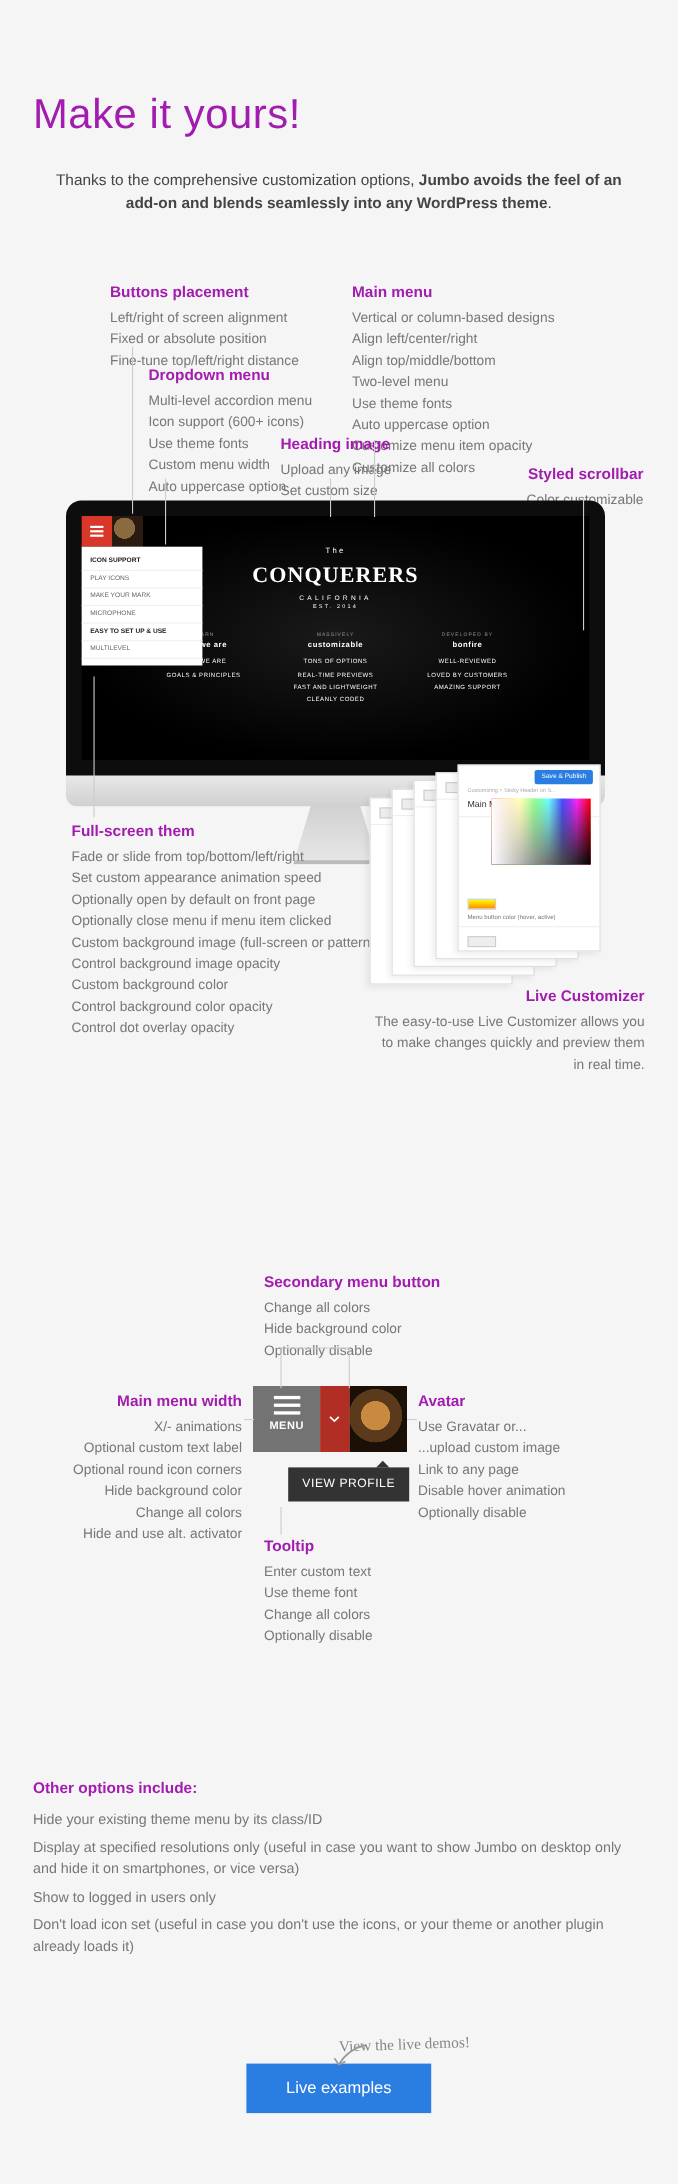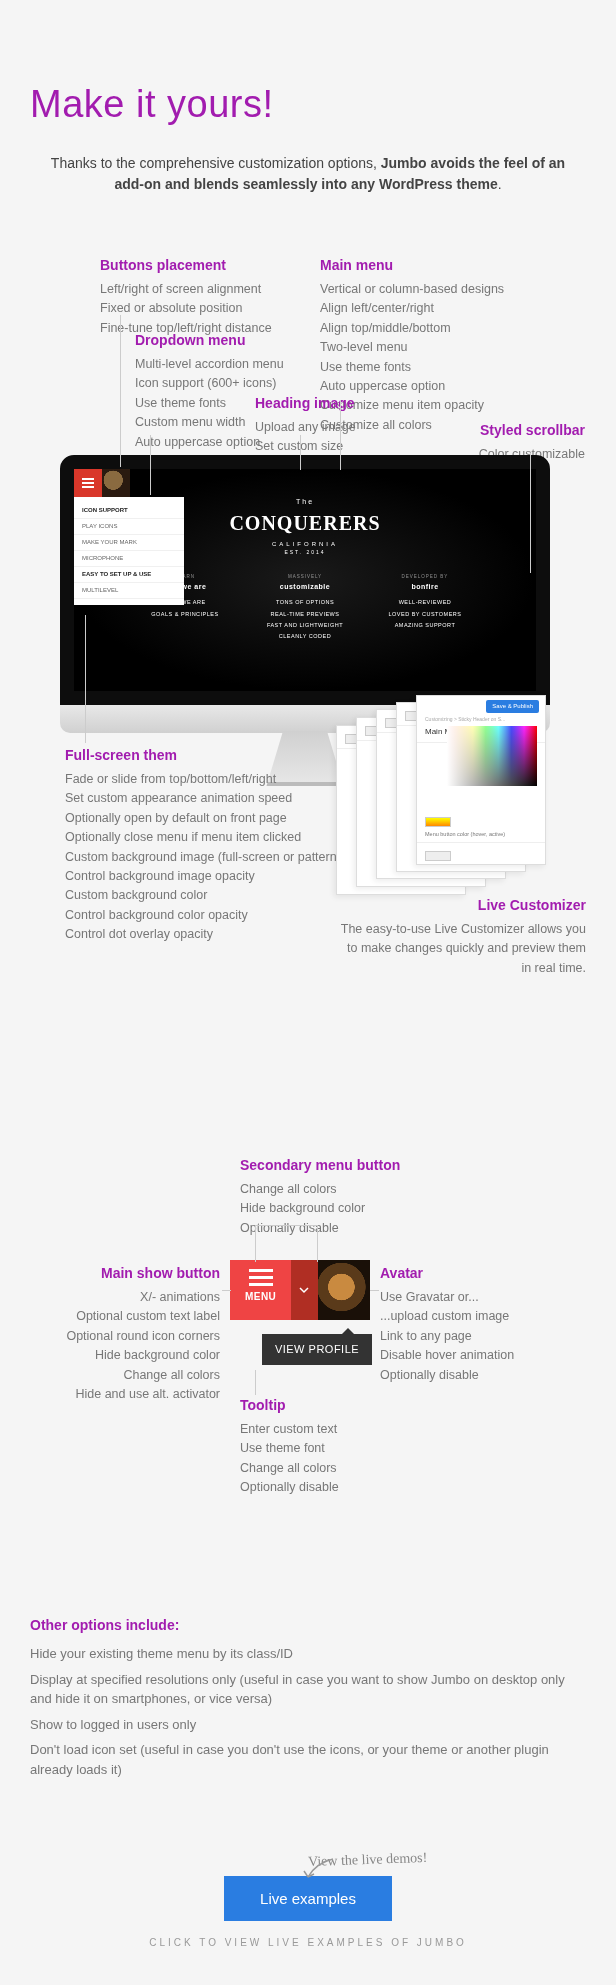--- a/index.html
+++ b/index.html
@@ -121,21 +121,21 @@
   
   .detail-area { position: relative; height: 380px; margin-top: 180px; }
   .detail-ft { position:absolute; }
   .detail-ft.secondary-btn { left: 210px; top: 0; width: 220px; }
   .detail-ft.main-btn { left: 10px; top: 108px; width: 180px; text-align: right; }
   .detail-ft.avatar-ft { left: 350px; top: 108px; width: 200px; }
   .detail-ft.tooltip-ft { left: 210px; top: 240px; width: 200px; }
 
   .menu-demo { position:absolute; left: 200px; top: 105px; width: 140px; }
   .mbtn-row { display:flex; }
-  .red-main { width: 70px; height: 60px; background:#ef4444; color:#fff; display:flex; flex-direction:column; align-items:center; justify-content:center; gap:2px; }
+  .red-main { width: 70px; height: 60px; background:#737373; color:#fff; display:flex; flex-direction:column; align-items:center; justify-content:center; gap:2px; }
   .red-main .bars { width:24px; height:3px; background:#fff; box-shadow: 0 -7px 0 #fff, 0 7px 0 #fff; margin-bottom:8px; }
   .red-main .txt { font-size:10px; font-weight:700; letter-spacing:.5px; }
   .red-second { width: 30px; height: 60px; background:#b02e23; display:flex; align-items:center; justify-content:center; color:#fff; }
   .red-second svg { width:10px; height:10px; }
   .avatar-sq { width:60px; height:60px; background:#2a1a10; background-image: radial-gradient(circle at 45% 45%, #c98a40 0 30%, #5a3a1a 31% 55%, #1a1008 56% 100%); }
   .tooltip-demo { width: 110px; margin: 14px 0 0 32px; background:#333; color:#fff; text-align:center; font-size:11px; padding:7px 0; position:relative; letter-spacing:.5px; }
   .tooltip-demo::before { content:""; position:absolute; top:-6px; right:18px; border:6px solid transparent; border-bottom-color:#333; border-top:none; }
 
   
   .other { margin-top: 80px; }
@@ -326,21 +326,21 @@
   <div class="detail-ft secondary-btn">
     <div class="section-label">Secondary menu button</div>
     <div class="feature-list">
         <div>Change all colors
 Hide background color
 Optionally disable</div>
       </div>
   </div>
 
   <div class="detail-ft main-btn">
-    <div class="section-label">Main show button</div>
+    <div class="section-label">Main menu width</div>
     <div class="feature-list">
         <div>X/- animations
 Optional custom text label
 Optional round icon corners
 Hide background color
 Change all colors
 Hide and use alt. activator</div>
       </div>
   </div>
 
@@ -400,14 +400,13 @@
 </div>
 
 <div class="cta-wrap">
   <div class="handwritten">View the live demos!</div>
   <svg class="arrow" style="left:50%; margin-left:-10px; top:6px;" viewBox="0 0 40 30">
     <path d="M35 4 Q 18 8 10 22" stroke="#999" stroke-width="1.5" fill="none"></path>
     <path d="M10 22 L6 16 M10 22 L16 19" stroke="#999" stroke-width="1.5" fill="none"></path>
   </svg>
   <br>
   <button class="live-btn">Live examples</button>
-  <div class="cta-sub">CLICK TO VIEW LIVE EXAMPLES OF JUMBO</div>
 </div>
 
 </body></html>

